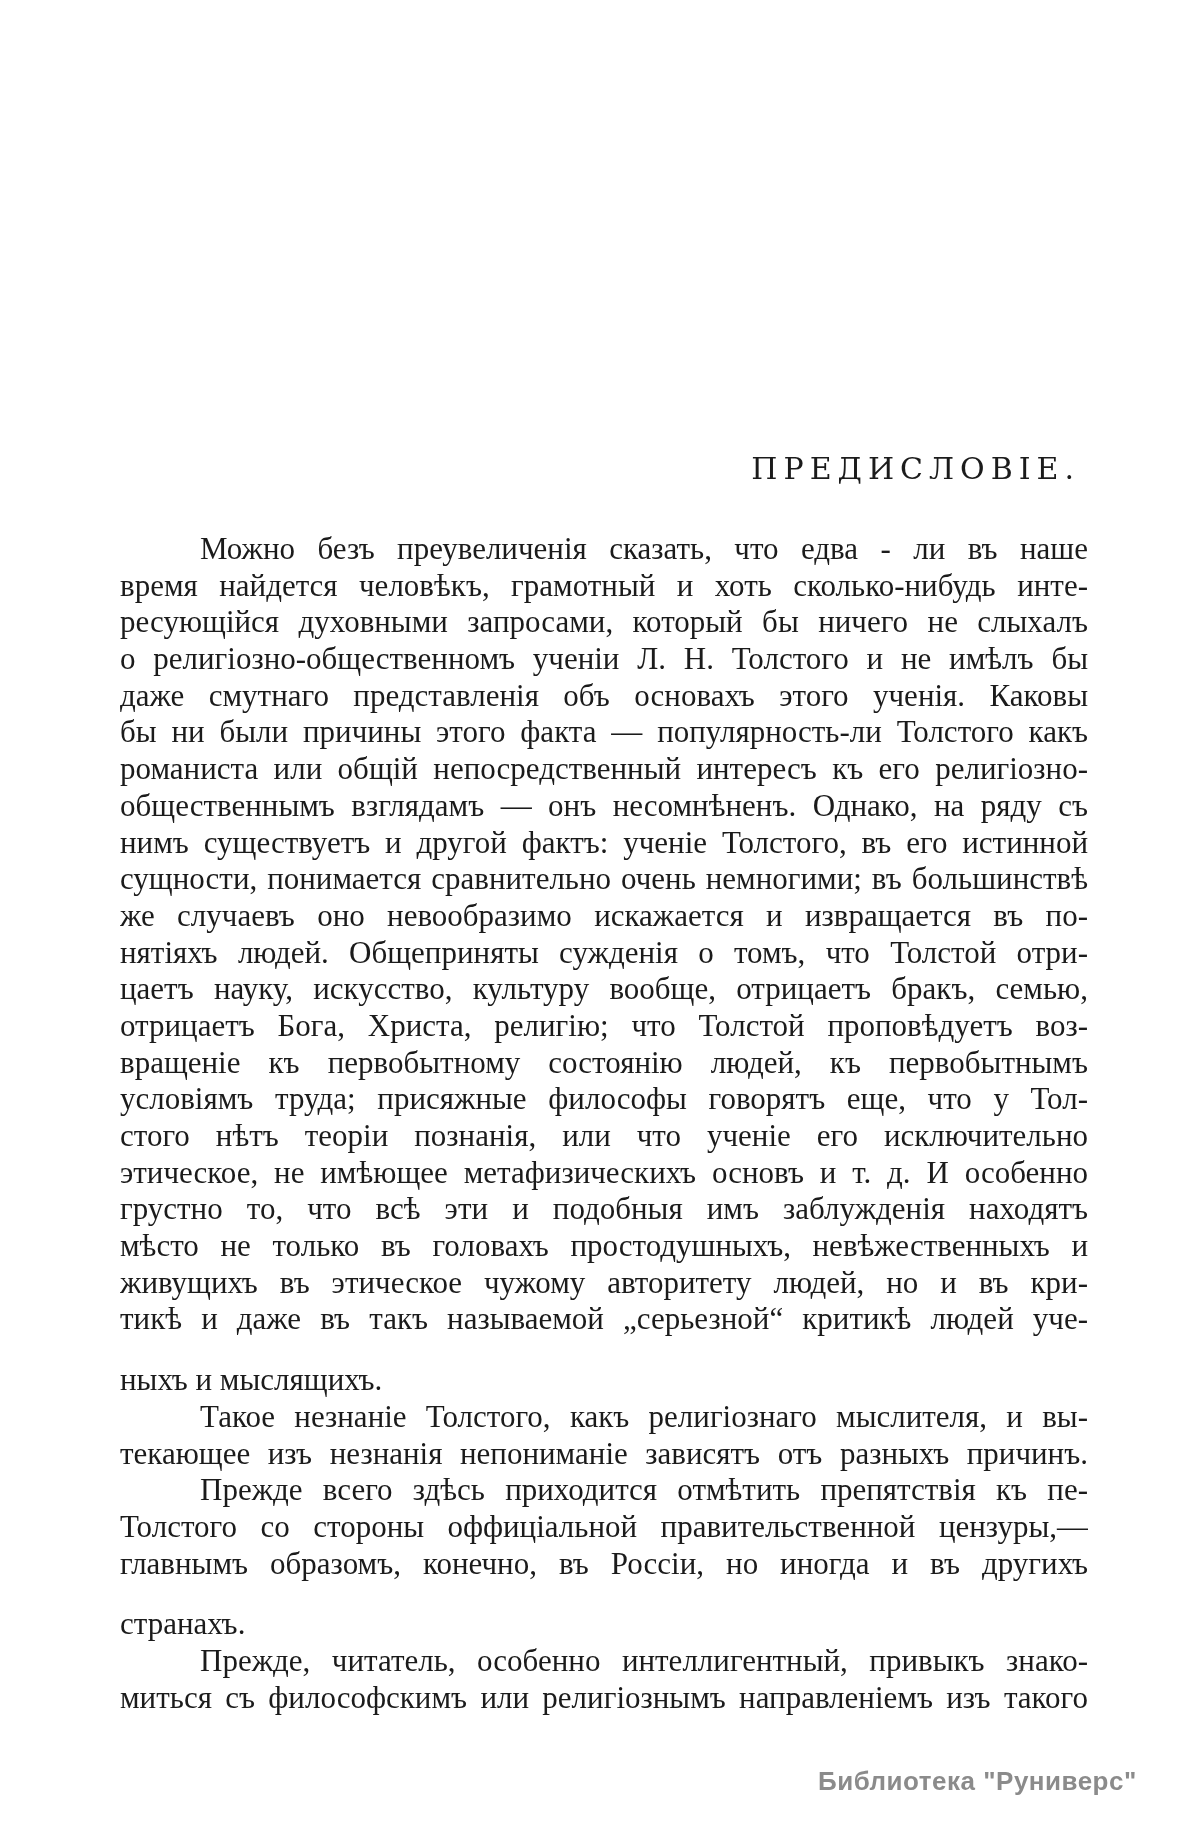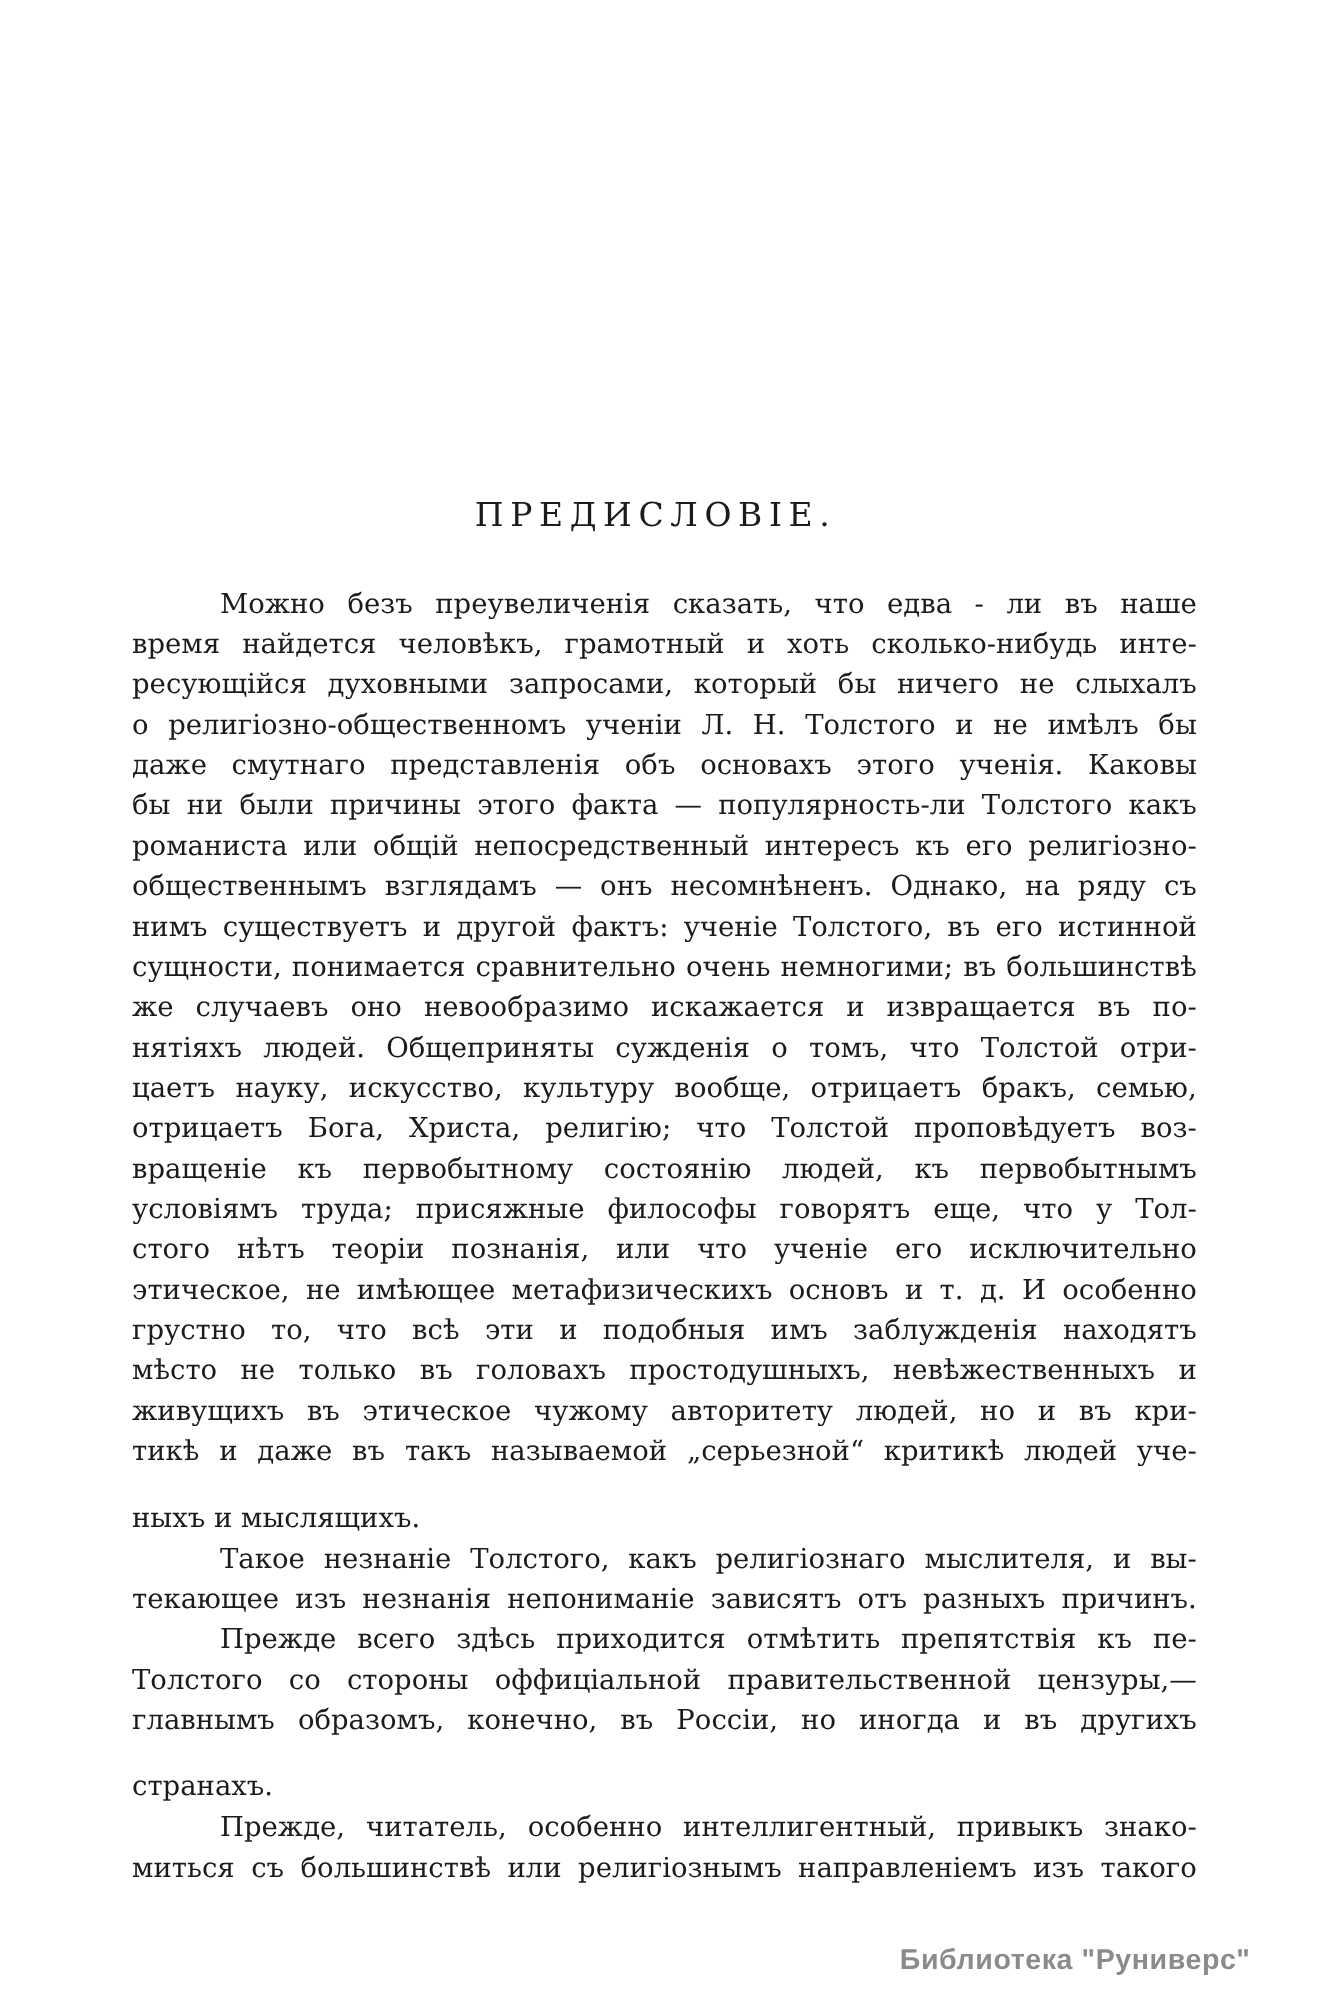--- a/index.html
+++ b/index.html
@@ -13,37 +13,38 @@
     height: 1831px;
     background: #ffffff;
     overflow: hidden;
     font-family: "DejaVu Serif", serif;
   }
   .title {
     position: absolute;
     top: 454px;
     left: 120px;
     width: 968px;
-    text-align: center;
+    text-align: right;
     transform: translateX(-8px);
     font-size: 30px;
     line-height: 1;
     font-weight: 400;
     letter-spacing: 6px;
     color: var(--ink, #1b1b1b);
     white-space: nowrap;
   }
   .text-block {
     position: absolute;
     top: 531px;
     left: 120px;
     width: 968px;
-    font-size: 25px;
+    font-size: 31px;
     line-height: 36.7px;
     color: var(--ink, #1b1b1b);
+    font-family: Liberation Serif, serif;
   }
   .line {
     height: 36.7px;
     overflow: hidden;
     text-align: justify;
     text-align-last: justify;
     text-justify: inter-word;
   }
   .line.no-just {
     text-align-last: left;
@@ -95,17 +96,17 @@
       <div class="line">живущихъ въ этическое чужому авторитету людей, но и въ кри-</div>
       <div class="line">тикѣ и даже въ такъ называемой „серьезной“ критикѣ людей уче-</div>
       <div class="line no-just">ныхъ и мыслящихъ.</div>
       <div class="line indent">Такое незнаніе Толстого, какъ религіознаго мыслителя, и вы-</div>
       <div class="line">текающее изъ незнанія непониманіе зависятъ отъ разныхъ причинъ.</div>
       <div class="line indent">Прежде всего здѣсь приходится отмѣтить препятствія къ пе-</div>
       <div class="line">Толстого со стороны оффиціальной правительственной цензуры,—</div>
       <div class="line">главнымъ образомъ, конечно, въ Россіи, но иногда и въ другихъ</div>
       <div class="line no-just">странахъ.</div>
       <div class="line indent">Прежде, читатель, особенно интеллигентный, привыкъ знако-</div>
-      <div class="line">миться съ большинствѣ или религіознымъ направленіемъ изъ такого</div>
+      <div class="line">миться съ философскимъ или религіознымъ направленіемъ изъ такого</div>
     </div>
 
   <div class="watermark">Библиотека "Руниверс"</div>
 </div>
 
 </body></html>

